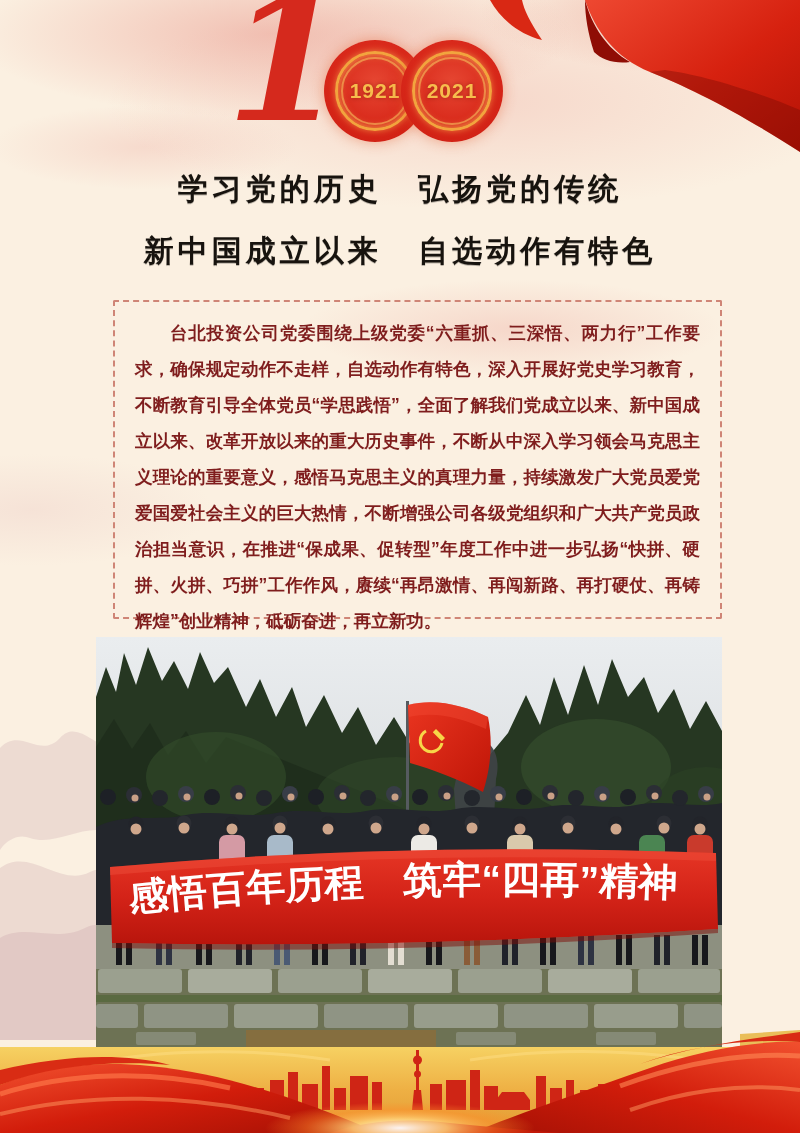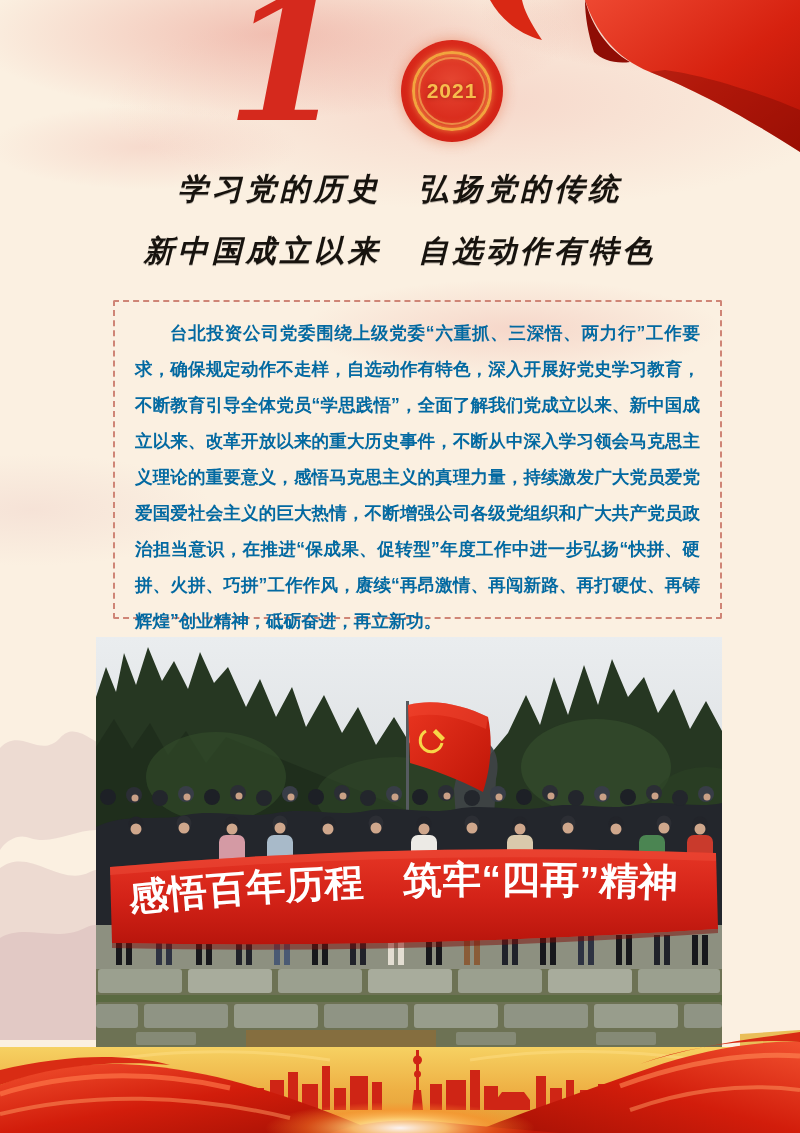--- a/index.html
+++ b/index.html
@@ -46,37 +46,37 @@
     border:2px solid rgba(248,198,96,.55);
   }
   .circle .year{
     position:absolute;inset:0;display:flex;align-items:center;justify-content:center;
     font-size:21px;font-weight:bold;color:#f7bd4d;letter-spacing:1px;
     text-shadow:0 0 4px rgba(120,20,5,.6);
   }
 
   
   .slogans{position:absolute;left:0;top:168px;width:800px;text-align:center;}
-  .slogan-row{height:42px;line-height:42px;margin-bottom:20px;font-style:italic;}
+  .slogan-row{height:42px;line-height:42px;margin-bottom:20px;}
   .slogan-row span{
     display:inline-block;margin:0 16px;
     font-family:"DejaVu Serif", serif;font-weight:900;
     font-size:30px;letter-spacing:4px;color:#17130e;
     text-shadow:0 1px 0 rgba(0,0,0,.25);
   }
 
   
   .text-box{
     position:absolute;left:113px;top:300px;width:609px;height:319px;
     box-sizing:border-box;border:2px dashed #cf8576;border-radius:2px;
     padding:13px 20px 8px 20px;
   }
   .text-box p{
     margin:0;font-size:17.5px;line-height:36px;font-weight:700;
-    color:#0369a1;text-align:justify;text-indent:2em;
+    color:#7f1d1d;text-align:justify;text-indent:2em;
     font-family:"Liberation Sans", sans-serif;
   }
 
   .photo{position:absolute;left:96px;top:637px;width:626px;height:410px;overflow:hidden;}
   .photo svg{display:block;width:100%;height:100%;}
 
   .footer{position:absolute;left:0;top:1030px;width:800px;height:103px;}
   .footer svg{display:block;width:100%;height:100%;}
 </style>
 </head>
@@ -101,20 +101,25 @@
       </linearGradient>
     </defs>
     <path d="M10,0 C20,18 38,34 62,40 C50,22 44,10 42,0 Z" fill="#d92814"></path>
     <path d="M105,0 C115,30 135,58 170,72 C210,88 258,112 320,152 L320,0 Z" fill="url(#ribbonGrad)"></path>
     <path d="M105,0 C112,26 126,48 150,62 C135,64 122,60 114,52 C108,34 105,16 105,0 Z" fill="#8f0d05"></path>
     <path d="M170,72 C210,88 258,112 320,152 L320,110 C262,86 215,74 185,70 Z" fill="rgba(110,8,2,0.35)"></path>
   </svg>
 
   <div class="logo">
     <span class="digit-one">1</span>
+    <div class="circle c1">
+      <div class="ring"></div>
+      <div class="ring2"></div>
+      <div class="year">1921</div>
+    </div>
     <div class="circle c2">
       <div class="ring"></div>
       <div class="ring2"></div>
       <div class="year">2021</div>
     </div>
   </div>
 
   <div class="slogans">
     <div class="slogan-row">
       <span>学习党的历史</span>

